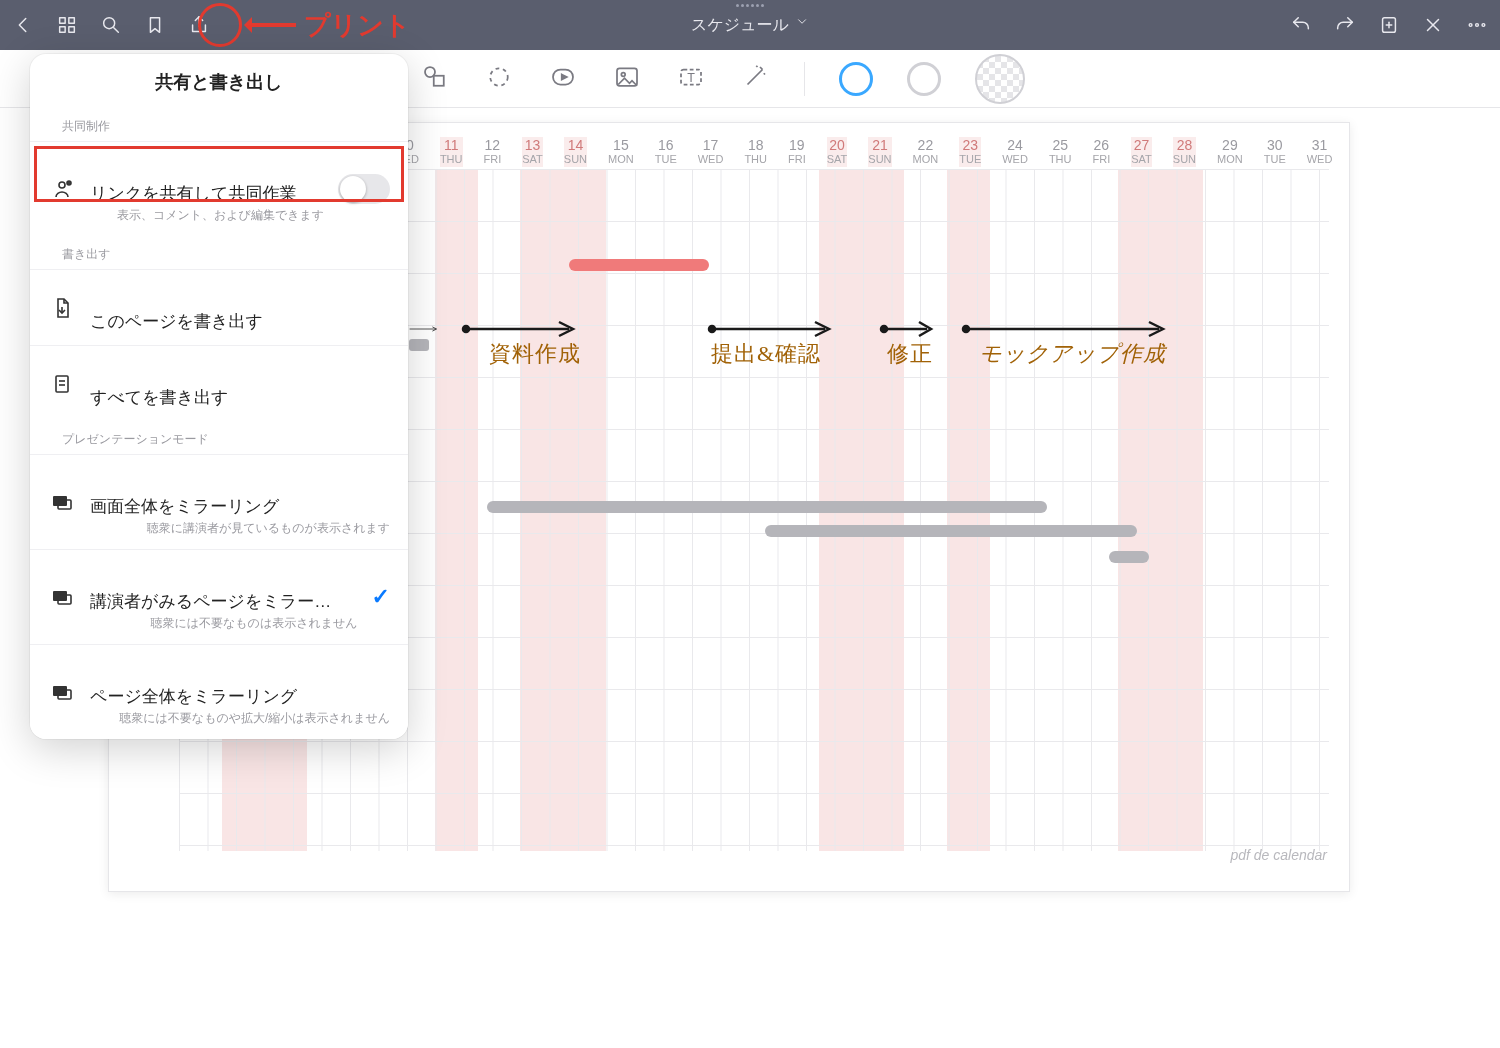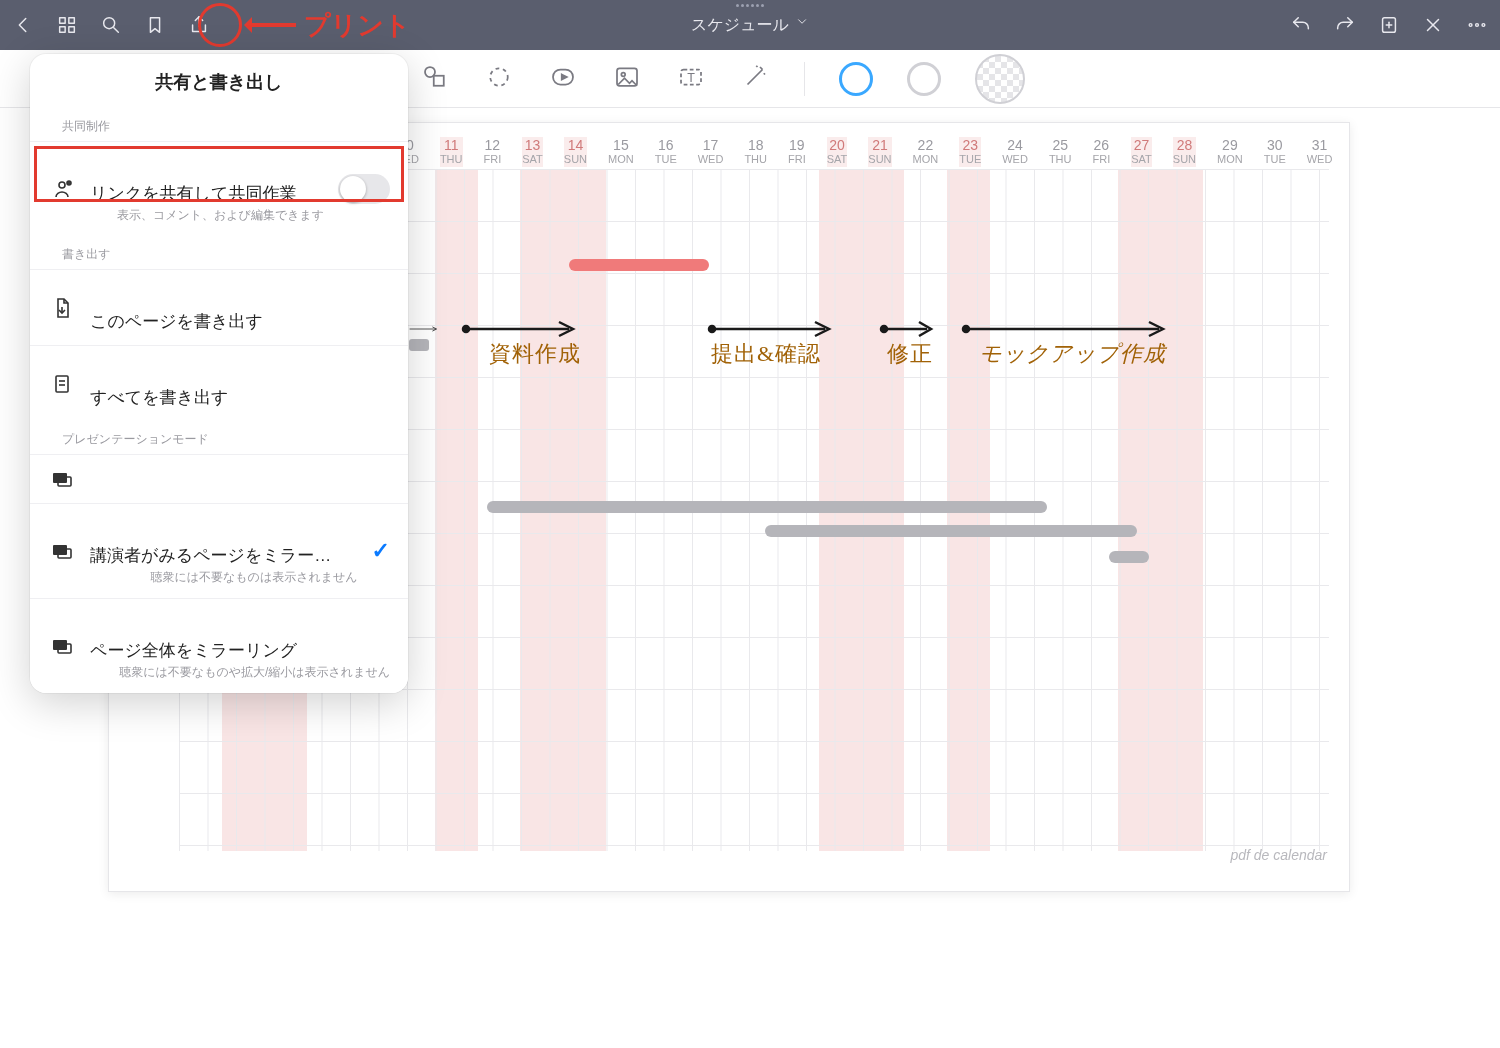--- a/index.html
+++ b/index.html
@@ -324,20 +324,24 @@
   </div>
 
   <div class="section-label">プレゼンテーションモード</div>
   <div class="popover-row">
     <span class="row-ic">
         <svg viewBox="0 0 24 24">
           <rect x="3" y="6" width="14" height="10" rx="1" fill="#333" stroke="none"></rect>
           <rect x="8" y="10" width="13" height="9" rx="1"></rect>
         </svg>
       </span>
+    <div class="row-text">
+      <div class="row-title">画面全体をミラーリング</div>
+      <div class="row-sub">聴衆に講演者が見ているものが表示されます</div>
+    </div>
   </div>
   <div class="popover-row">
     <span class="row-ic">
         <svg viewBox="0 0 24 24">
           <rect x="3" y="6" width="14" height="10" rx="1" fill="#333" stroke="none"></rect>
           <rect x="8" y="10" width="13" height="9" rx="1"></rect>
         </svg>
       </span>
     <div class="row-text">
       <div class="row-title">講演者がみるページをミラー…</div>

